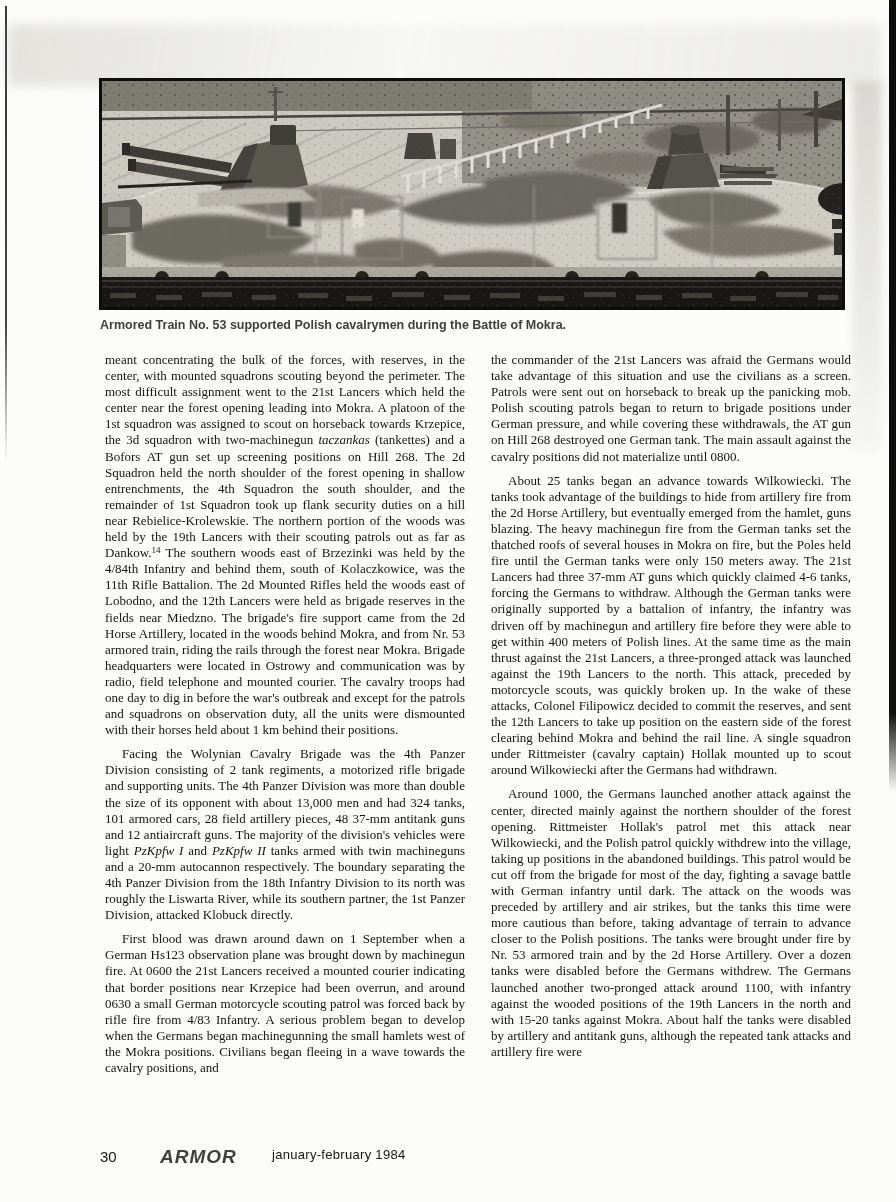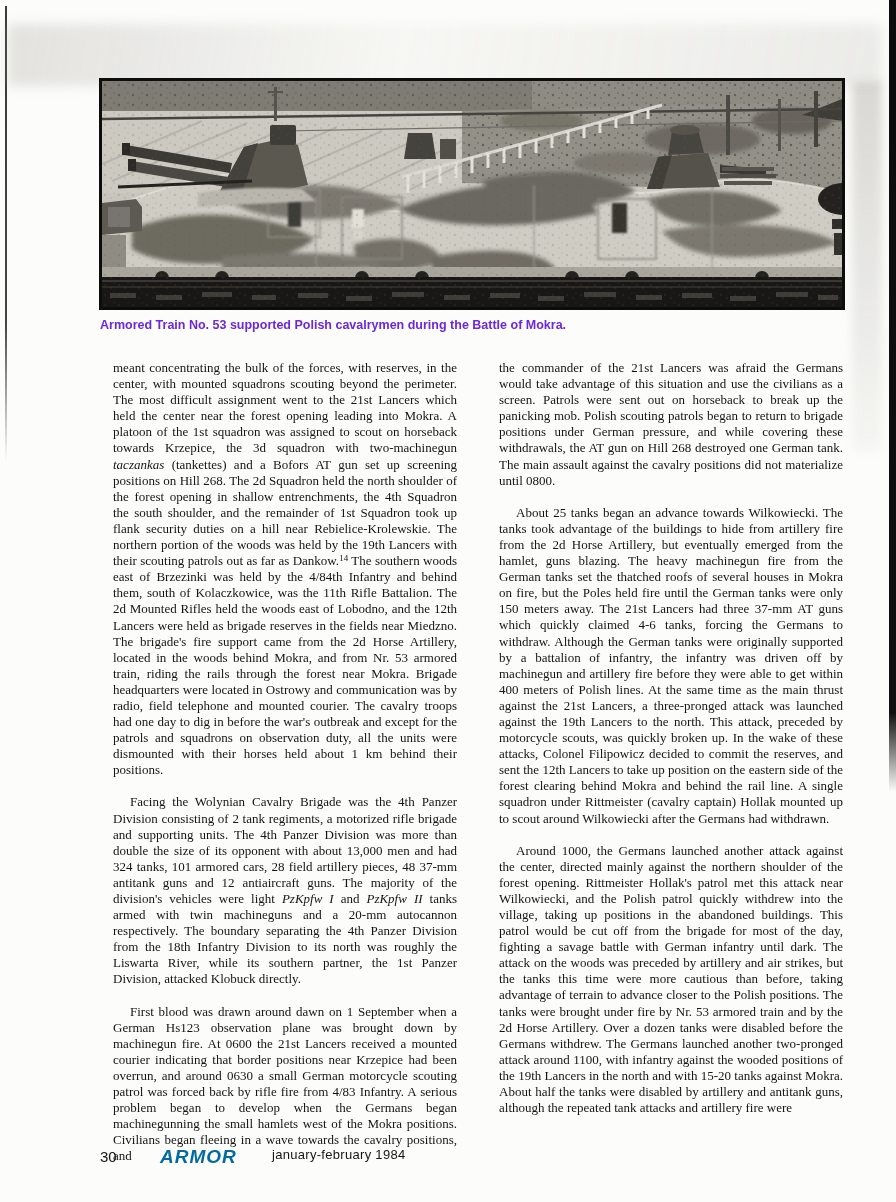--- a/index.html
+++ b/index.html
@@ -20,33 +20,33 @@
     filter:blur(6px);}
   .side-smudge{position:absolute;left:852px;top:82px;width:30px;height:370px;
     background:linear-gradient(to bottom,rgba(158,156,148,.38),rgba(195,193,185,.10));
     filter:blur(5px);}
   
   .photo-frame{position:absolute;left:99px;top:78px;width:746px;height:232px;margin:0;
     border:3px solid #0d0d0c;box-sizing:border-box;background:#c8c5bd;}
   .photo-frame svg{display:block;width:100%;height:100%;}
   
   .caption{position:absolute;left:100px;top:318px;width:745px;
-    font-family:"Liberation Sans", sans-serif;font-weight:bold;font-size:12.5px;color:#6d28d9;}
+    font-family:"Liberation Sans", sans-serif;font-weight:bold;font-size:12.5px;color:#404040;}
   
   .columns{position:absolute;left:97px;top:344px;width:762px;display:flex;gap:10px;}
   .col{width:376px;font-size:13px;line-height:16.1px;text-align:justify;text-justify:inter-word;}
-  .col p{margin:16px;}
+  .col p{margin:8px;}
   .col p.indent{text-indent:17px;}
   .col i{font-style:italic;}
   .col sup{font-size:9px;line-height:0;vertical-align:4px;}
   
   .footer{position:absolute;left:0;top:1146px;width:896px;height:24px;
     font-family:"Liberation Sans", sans-serif;color:#161616;}
   .pgnum{position:absolute;left:100px;top:2px;font-size:15px;text-align:center;}
-  .logo{position:absolute;left:160px;top:0;font-size:19px;font-weight:bold;font-style:italic;letter-spacing:1px;color:#0369a1;}
+  .logo{position:absolute;left:160px;top:0;font-size:19px;font-weight:bold;font-style:italic;letter-spacing:1px;color:#404040;}
   .issue{position:absolute;left:272px;top:1px;font-size:13px;letter-spacing:.3px;}
 </style>
 </head>
 <body>
 
 <div class="page">
 
   <div class="edge-left"></div>
   <div class="edge-right"></div>
   <div class="top-wash"></div>

